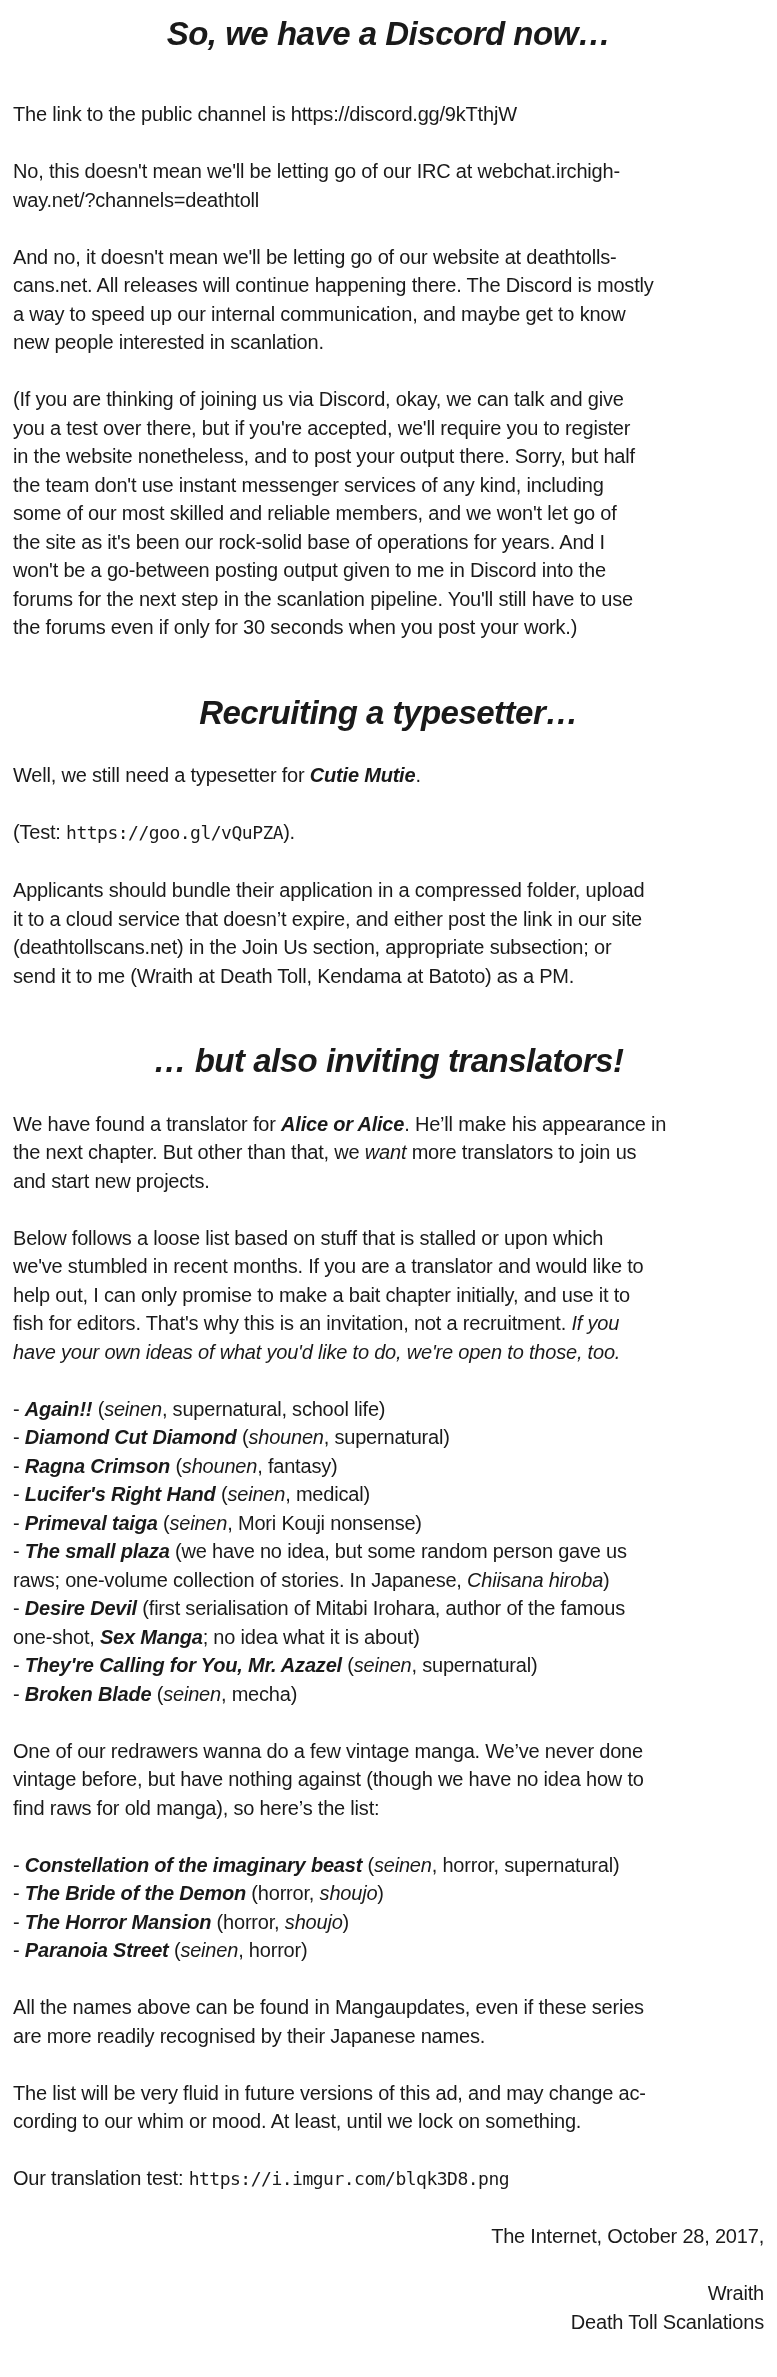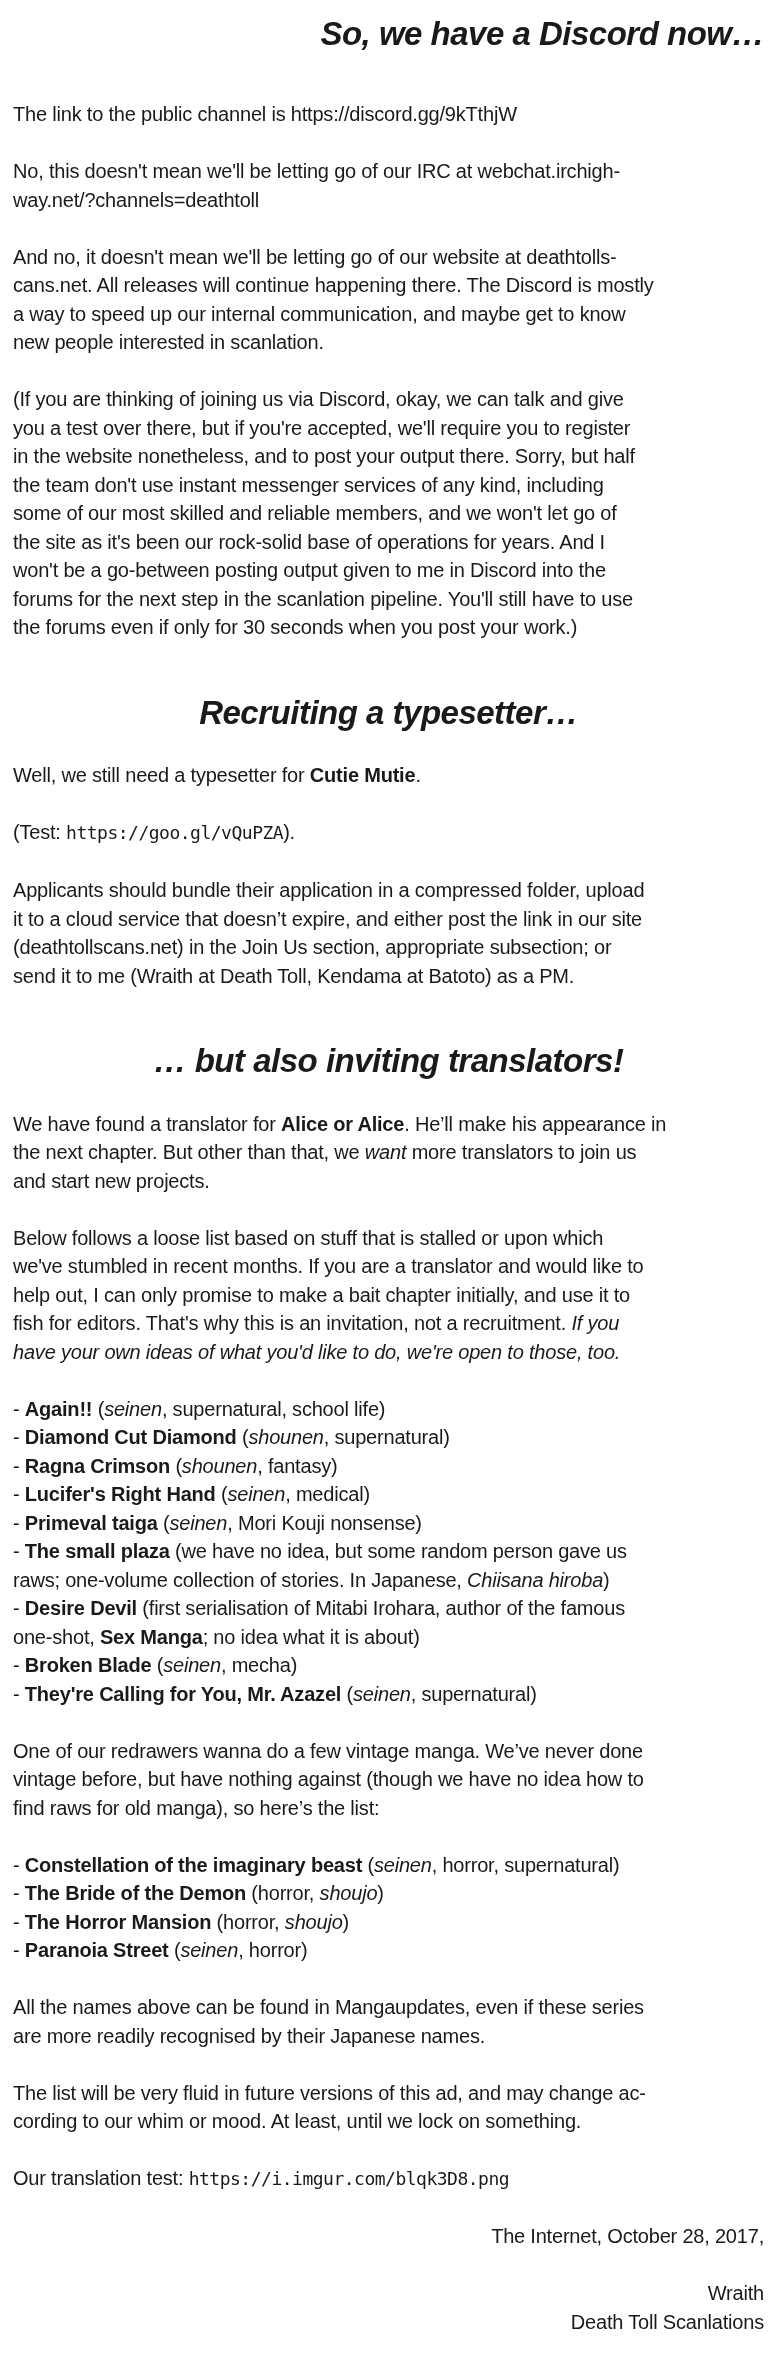--- a/index.html
+++ b/index.html
@@ -19,25 +19,25 @@
   }
   .heading {
     text-align:center;
     font-weight:700;
     font-style:italic;
     font-size:33px;
     line-height:40px;
     letter-spacing:-0.5px;
     margin:51px 0 25px 0;
   }
-  .heading.first { margin:0 0 46px 0;text-align:right; }
+  .heading.first { margin:0 0 46px 0; }
   .para { margin:28.5px 0 0 0; white-space:pre-line; }
   .list { margin:28.5px 0 0 0; }
   .li { margin:0; }
-  .s-bi { font-weight:700; }
+  .s-bi { font-weight:700; font-style:italic; }
   .s-i  { font-style:italic; }
   .s-mono {
     font-family:"DejaVu Sans Mono", monospace;
     font-weight:400;
     font-size:18px;
     letter-spacing:-0.5px;
   }
   .right { text-align:right; }
   section, footer { margin:0; padding:0; }
 </style>
@@ -82,22 +82,22 @@
     <p class="para"><span>Below follows a loose list based on stuff that is stalled or upon which</span><br><span>we've stumbled in recent months. If you are a translator and would like to</span><br><span>help out, I can only promise to make a bait chapter initially, and use it to</span><br><span>fish for editors. That's why this is an invitation, not a recruitment. </span><span class="s-i">If you</span><br><span class="s-i">have your own ideas of what you'd like to do, we're open to those, too.</span></p>
 
     <div class="list">
       <div class="li"><span>- </span><span class="s-bi">Again!!</span><span> (</span><span class="s-i">seinen</span><span>, supernatural, school life)</span></div>
       <div class="li"><span>- </span><span class="s-bi">Diamond Cut Diamond</span><span> (</span><span class="s-i">shounen</span><span>, supernatural)</span></div>
       <div class="li"><span>- </span><span class="s-bi">Ragna Crimson</span><span> (</span><span class="s-i">shounen</span><span>, fantasy)</span></div>
       <div class="li"><span>- </span><span class="s-bi">Lucifer's Right Hand</span><span> (</span><span class="s-i">seinen</span><span>, medical)</span></div>
       <div class="li"><span>- </span><span class="s-bi">Primeval taiga</span><span> (</span><span class="s-i">seinen</span><span>, Mori Kouji nonsense)</span></div>
       <div class="li"><span>- </span><span class="s-bi">The small plaza</span><span> (we have no idea, but some random person gave us</span><br><span>raws; one-volume collection of stories. In Japanese, </span><span class="s-i">Chiisana hiroba</span><span>)</span></div>
       <div class="li"><span>- </span><span class="s-bi">Desire Devil</span><span> (first serialisation of Mitabi Irohara, author of the famous</span><br><span>one-shot, </span><span class="s-bi">Sex Manga</span><span>; no idea what it is about)</span></div>
+      <div class="li"><span>- </span><span class="s-bi">They're Calling for You, Mr. Azazel</span><span> (</span><span class="s-i">seinen</span><span>, supernatural)</span></div>
       <div class="li"><span>- </span><span class="s-bi">Broken Blade</span><span> (</span><span class="s-i">seinen</span><span>, mecha)</span></div>
-      <div class="li"><span>- </span><span class="s-bi">They're Calling for You, Mr. Azazel</span><span> (</span><span class="s-i">seinen</span><span>, supernatural)</span></div>
     </div>
 
     <p class="para">One of our redrawers wanna do a few vintage manga. We’ve never done
 vintage before, but have nothing against (though we have no idea how to
 find raws for old manga), so here’s the list:</p>
 
     <div class="list">
       <div class="li"><span>- </span><span class="s-bi">Constellation of the imaginary beast</span><span> (</span><span class="s-i">seinen</span><span>, horror, supernatural)</span></div>
       <div class="li"><span>- </span><span class="s-bi">The Bride of the Demon</span><span> (horror, </span><span class="s-i">shoujo</span><span>)</span></div>
       <div class="li"><span>- </span><span class="s-bi">The Horror Mansion</span><span> (horror, </span><span class="s-i">shoujo</span><span>)</span></div>

